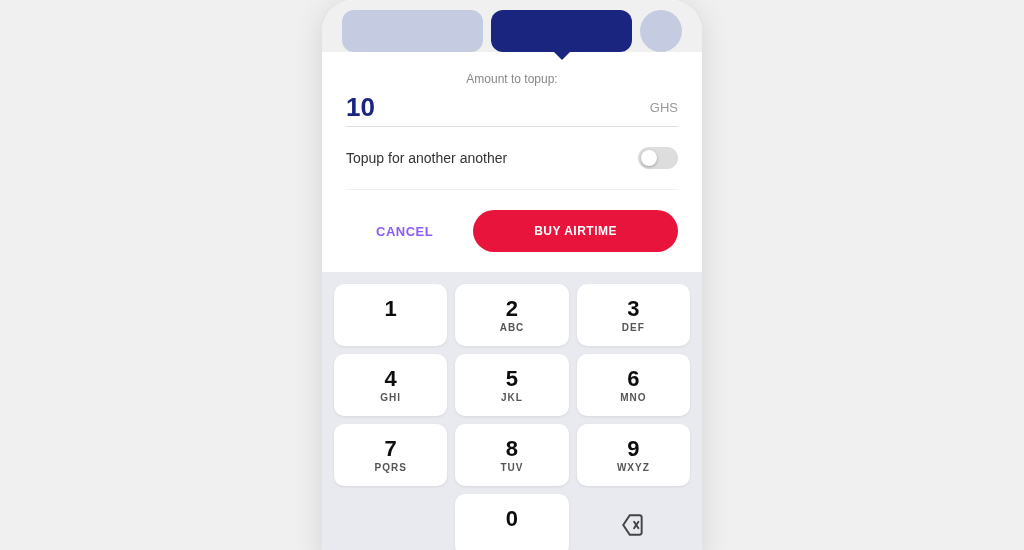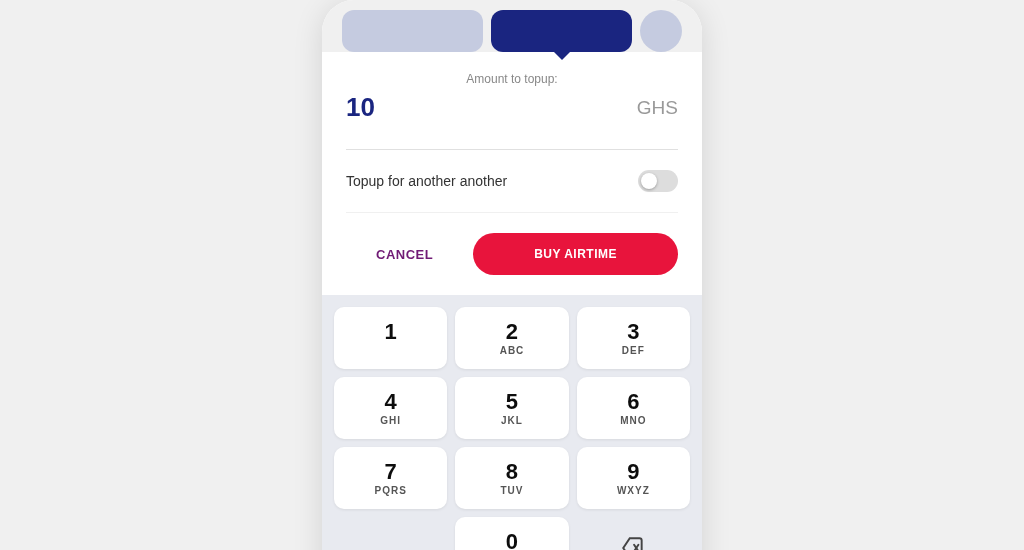--- a/index.html
+++ b/index.html
@@ -75,32 +75,32 @@
       color: #888;
       margin-bottom: 6px;
       text-align: center;
     }
 
     .amount-row {
       display: flex;
       align-items: center;
       justify-content: space-between;
       border-bottom: 1px solid #e0e0e0;
-      padding-bottom: 26px;
+      padding-bottom: 3px;
       margin-bottom: 20px;
     }
 
     .amount-value {
       font-size: 26px;
       font-weight: 600;
       color: #1a2580;
     }
 
     .currency {
-      font-size: 19px;
+      font-size: 13px;
       color: #999;
       font-weight: 500;
     }
 
     .topup-row {
       display: flex;
       justify-content: space-between;
       align-items: center;
       padding-bottom: 20px;
       border-bottom: 1px solid #f0f0f0;
@@ -137,21 +137,21 @@
       justify-content: space-between;
       align-items: center;
       padding: 20px 0;
     }
 
     .cancel-btn {
       background: none;
       border: none;
       font-size: 13px;
       font-weight: 700;
-      color: #701a75;
+      color: #8b5cf6;
       letter-spacing: 0.5px;
       cursor: pointer;
       padding: 12px 30px;
     }
 
     .buy-btn {
       background: #e8143c;
       color: #fff;
       border: none;
       border-radius: 28px;

